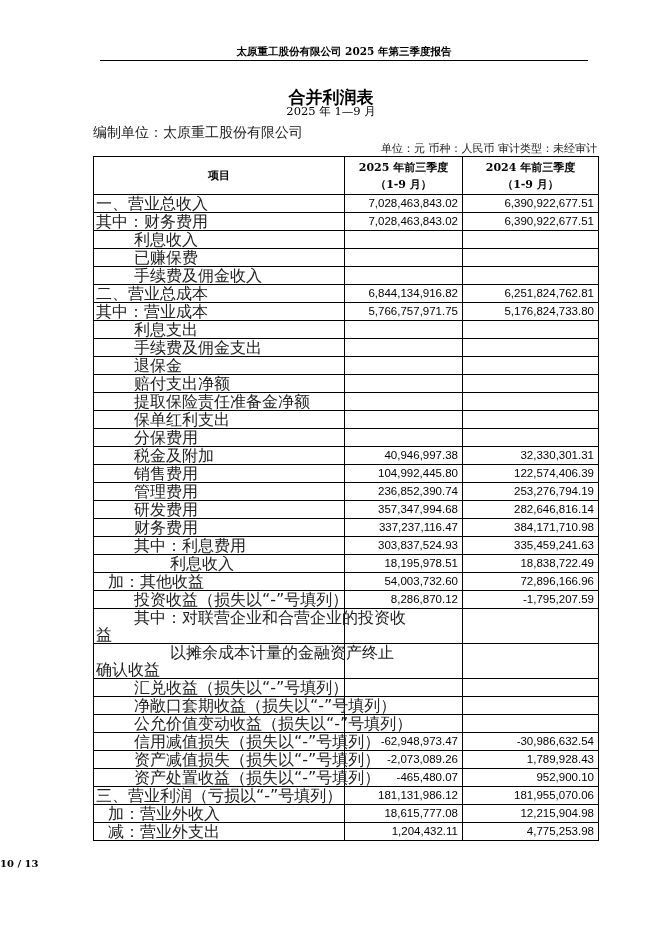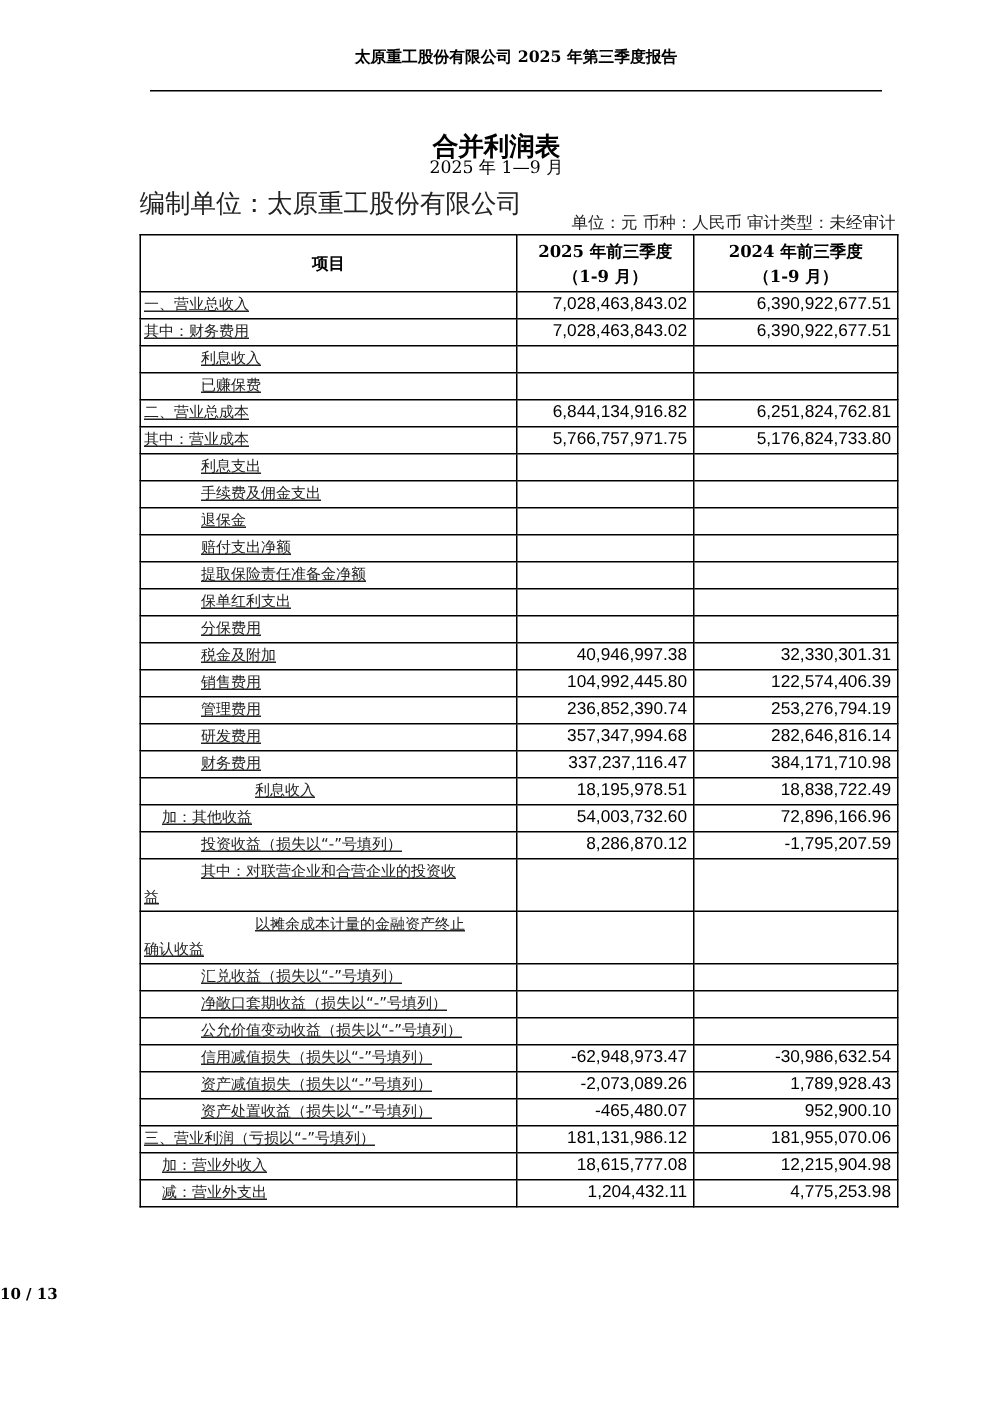--- a/index.html
+++ b/index.html
@@ -1,26 +1,26 @@
 <!DOCTYPE html>
 <html><head>
   <meta charset="utf-8">
   <style>
     html, body { margin:0; padding:0; background:#ffffff; }
     body { width:662px; height:936px; position:relative; overflow:hidden; font-family:"DejaVu Serif", serif; color:#000; }
-    .running-header { position:absolute; left:100px; top:31px; width:488px; text-align:center; font-size:10.5px; font-weight:bold; font-family:"DejaVu Serif", serif; letter-spacing:0; }
+    .running-header { position:absolute; left:100px; top:45px; width:488px; text-align:center; font-size:10.5px; font-weight:bold; font-family:"DejaVu Serif", serif; letter-spacing:0; }
     .header-rule { position:absolute; left:100px; top:60px; width:488px; height:0; border-top:1.5px solid #000; }
     .title { position:absolute; left:0; width:662px; top:86px; text-align:center; font-size:17px; font-weight:bold; font-family:Liberation Mono, monospace; }
     .period { position:absolute; left:0; width:662px; top:104px; text-align:center; font-size:11.5px; }
-    .compiler { position:absolute; left:93px; top:124px; font-size:17px; color:#222;font-family:Liberation Mono, monospace; }
+    .compiler { position:absolute; left:93px; top:124px; font-size:14px; color:#222;font-family:Liberation Mono, monospace; }
     .unit-line { position:absolute; left:344px; top:141px; width:253px; text-align:right; font-size:11px; color:#222; white-space:nowrap; }
     table.stmt { position:absolute; left:93px; top:156px; width:505px; border-collapse:collapse; table-layout:fixed;border-radius:28px; }
     table.stmt td, table.stmt th { border:1px solid #000; padding:0; font-size:11px; line-height:17px; height:17px; }
     table.stmt th { font-weight:bold; font-family:"DejaVu Serif", serif; font-size:11px; line-height:17px; text-align:center; height:37px; }
-    table.stmt td.item { color:#222; white-space:nowrap; padding-left:2px; font-family:"DejaVu Sans", sans-serif; font-size:10px;text-decoration:underline; }
+    table.stmt td.item { color:#222; white-space:nowrap; padding-left:2px; font-family:"DejaVu Sans", sans-serif; font-size:16px; }
     table.stmt td.num { text-align:right; padding-right:4px; font-family:"Liberation Sans", sans-serif; font-size:11.5px; }
     td.item.wrap { white-space:normal; height:34px; line-height:17px; vertical-align:top; }
     .i0 { padding-left:2px !important; }
     .i1 { padding-left:14px !important; }
     .i2 { padding-left:40px !important; }
     .i4 { padding-left:76px !important; }
     .footer { position:absolute; left:0; width:662px; top:858px; text-align:left; font-size:10px; font-weight:bold; }
   </style>
 </head>
 <body>
@@ -67,20 +67,25 @@
         <td class="item i2">利息收入</td>
         <td class="num"></td>
         <td class="num"></td>
       </tr>
       <tr>
         <td class="item i2">已赚保费</td>
         <td class="num"></td>
         <td class="num"></td>
       </tr>
       <tr>
+        <td class="item i2">手续费及佣金收入</td>
+        <td class="num"></td>
+        <td class="num"></td>
+      </tr>
+      <tr>
         <td class="item i0">二、营业总成本</td>
         <td class="num">6,844,134,916.82</td>
         <td class="num">6,251,824,762.81</td>
       </tr>
       <tr>
         <td class="item i0">其中：营业成本</td>
         <td class="num">5,766,757,971.75</td>
         <td class="num">5,176,824,733.80</td>
       </tr>
       <tr>
@@ -135,20 +140,25 @@
       </tr>
       <tr>
         <td class="item i2">研发费用</td>
         <td class="num">357,347,994.68</td>
         <td class="num">282,646,816.14</td>
       </tr>
       <tr>
         <td class="item i2">财务费用</td>
         <td class="num">337,237,116.47</td>
         <td class="num">384,171,710.98</td>
+      </tr>
+      <tr>
+        <td class="item i2">其中：利息费用</td>
+        <td class="num">303,837,524.93</td>
+        <td class="num">335,459,241.63</td>
       </tr>
       <tr>
         <td class="item i4">利息收入</td>
         <td class="num">18,195,978.51</td>
         <td class="num">18,838,722.49</td>
       </tr>
       <tr>
         <td class="item i1">加：其他收益</td>
         <td class="num">54,003,732.60</td>
         <td class="num">72,896,166.96</td>

